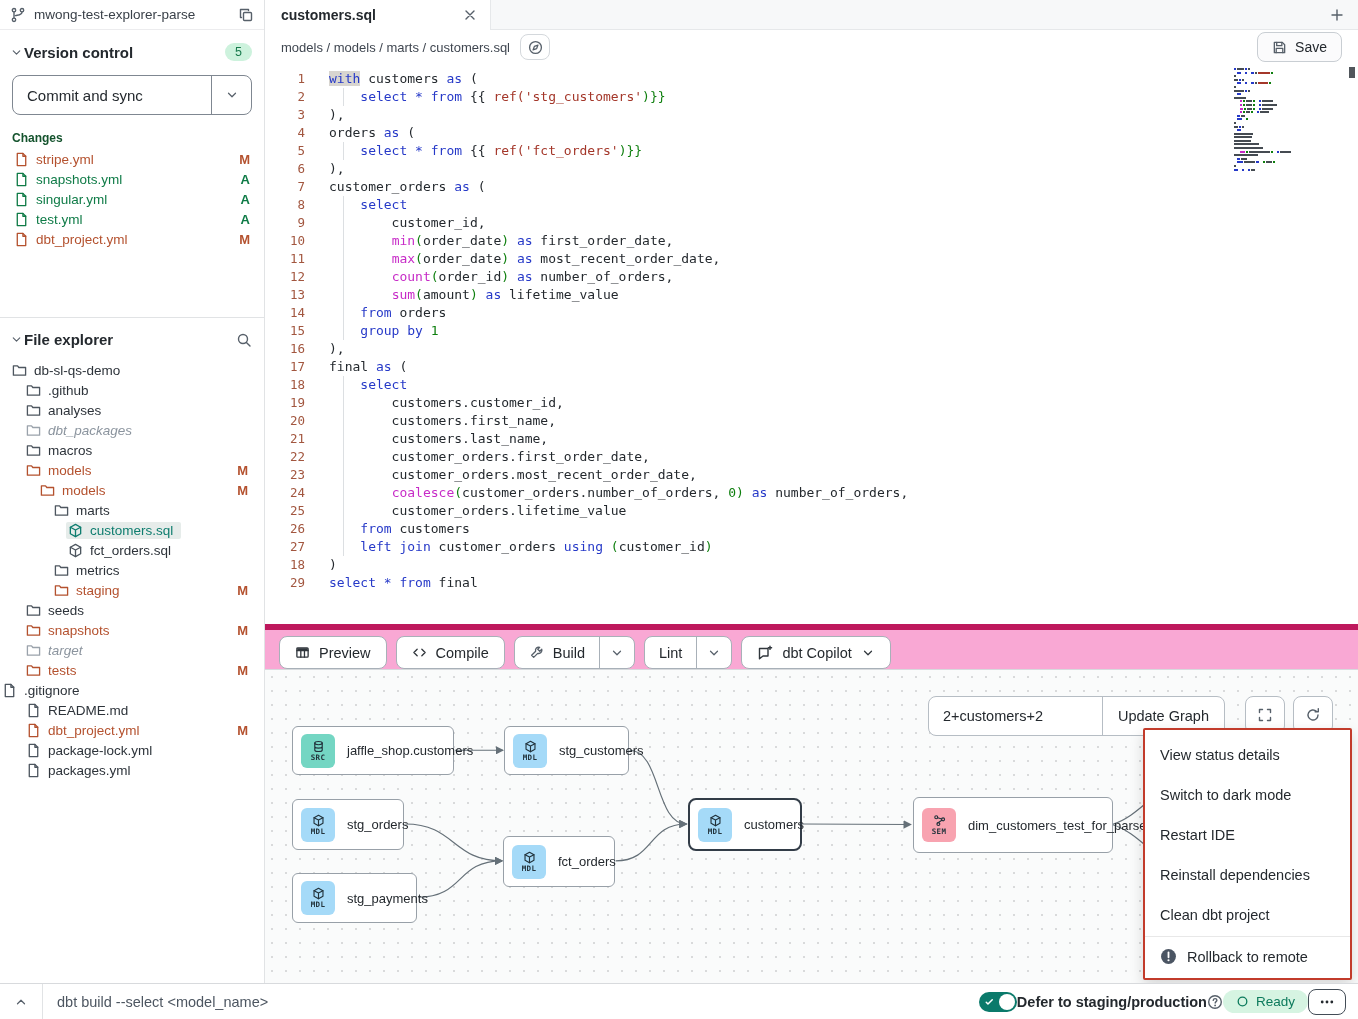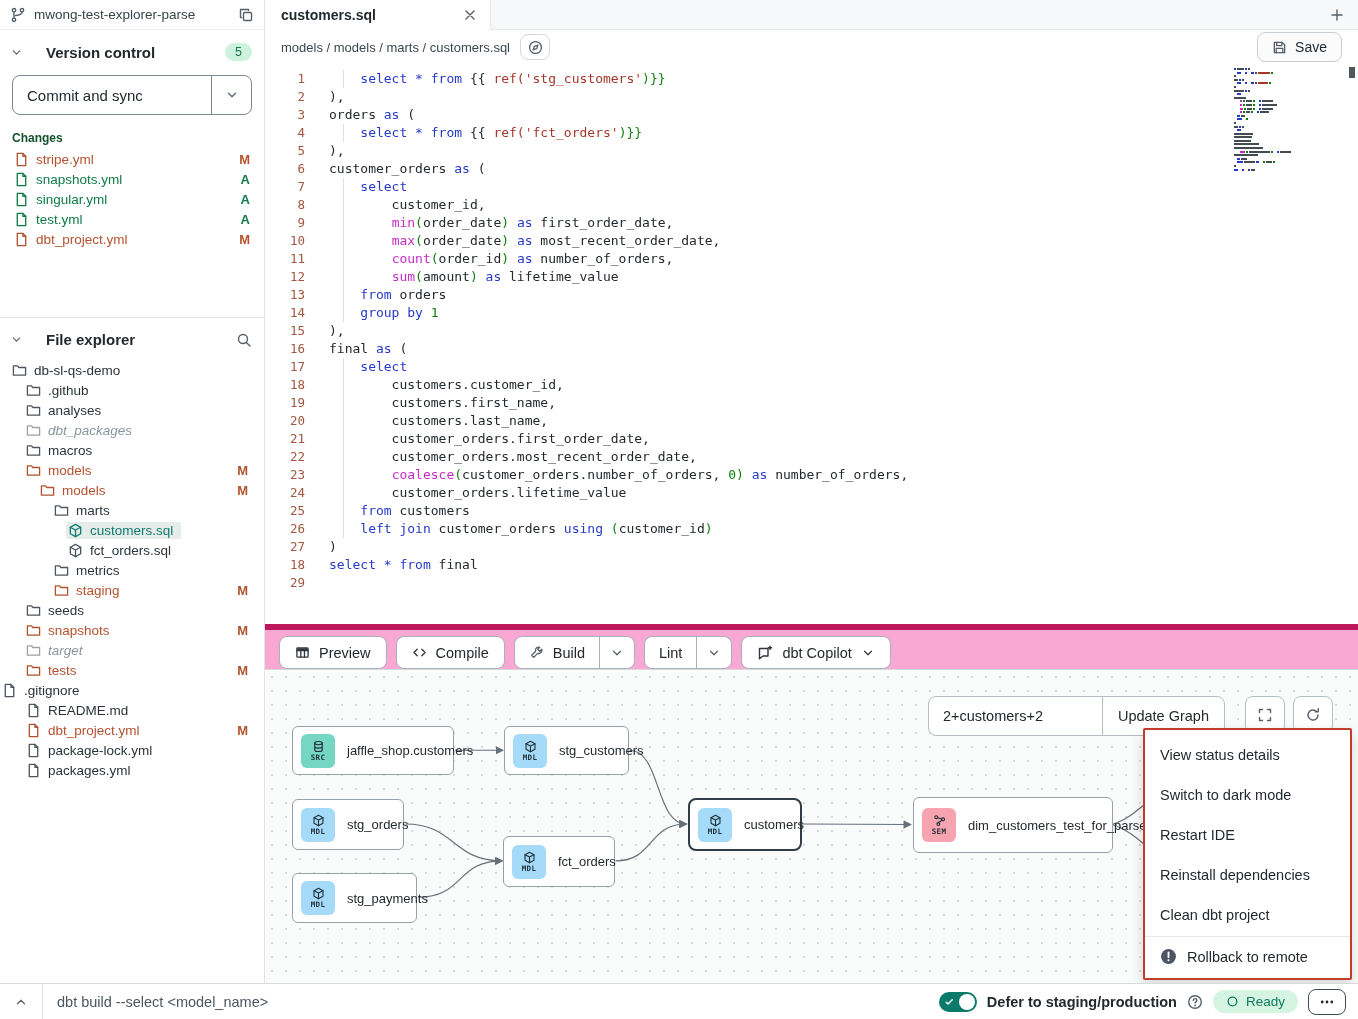--- a/index.html
+++ b/index.html
@@ -8,21 +8,21 @@
   .app { width:1358px; height:1019px; display:flex; flex-direction:column; }
   .cols { flex:1; display:flex; min-height:0; }
 
   
   .sidebar { width:265px; border-right:1px solid #e1e3e5; display:flex; flex-direction:column; background:#fff; }
   .proj-header { height:30px; display:flex; align-items:center; gap:8px; padding:0 10px; border-bottom:1px solid #ececee; }
   .proj-name { font-size:13.5px; color:#3a4149; flex:1; white-space:nowrap; overflow:hidden; }
   .icn { display:inline-flex; width:16px; height:16px; color:#57606a; flex:none; }
   .icn svg { width:100%; height:100%; }
   .vc-section { height:288px; border-bottom:1px solid #e1e3e5; }
-  .sec-header { display:flex; align-items:center; gap:23px; padding:13px 12px 6px 10px; }
+  .sec-header { display:flex; align-items:center; gap:1px; padding:13px 12px 6px 10px; }
   .sec-title { font-size:15px; font-weight:bold; color:#24292e; flex:1; }
   .badge { background:#cdf2dd; color:#177a4c; font-size:12.5px; padding:2px 10px; border-radius:11px; }
   .commit-btn { margin:8px 12px 0 12px; height:40px; border:1px solid #7f8791; border-radius:8px; display:flex; align-items:center; background:#fff; cursor:pointer; }
   .commit-main { flex:1; padding-left:14px; font-size:15px; color:#24292e; }
   .commit-chev { width:40px; align-self:stretch; border-left:1px solid #7f8791; display:flex; align-items:center; justify-content:center; }
   .changes-label { font-size:12px; font-weight:bold; padding:16px 12px 4px 12px; color:#14532d; }
   .chg-row { display:flex; align-items:center; gap:7px; height:20px; padding:0 14px 0 14px; font-size:13.5px; cursor:pointer; }
   .chg-row .chg-name { flex:1; }
   .chg-row .chg-status { font-weight:bold; font-size:13px; }
   .chg-row.mod, .chg-row.mod .icn { color:#b4512e; }
@@ -92,21 +92,21 @@
   .ctx-menu { position:absolute; left:878px; top:58px; width:209px; height:252px; background:#fff; border:2px solid #c23b2b; border-radius:2px; box-shadow:0 5px 14px rgba(0,0,0,.15); padding:5px 0; z-index:5; }
   .menu-item { height:40px; display:flex; align-items:center; gap:10px; padding:0 15px; font-size:14.5px; color:#24292e; cursor:pointer; }
   .menu-item.sep { border-top:1px solid #e8e8e8; margin-top:1px; }
   .menu-item .icn { width:17px; height:17px; color:#4b5563; }
 
   
   .statusbar { height:36px; border-top:1px solid #d8dadd; display:flex; align-items:center; background:#fff; }
   .sb-expand { width:42px; height:100%; display:flex; align-items:center; justify-content:center; color:#57606a; cursor:pointer; }
   .sb-div { width:1px; height:100%; background:#e1e3e5; }
   .sb-cmd { margin-left:14px; font-size:14.5px; color:#4d5661; }
-  .sb-right { margin-left:auto; display:flex; align-items:center; gap:10px; padding-right:12px; }
+  .sb-right { margin-left:auto; display:flex; align-items:center; padding-right:12px; }
   .toggle { width:38px; height:20px; border-radius:10px; background:#0b7a6b; position:relative; display:flex; align-items:center; cursor:pointer; }
   .toggle .icn { width:12px; height:12px; color:#fff; margin-left:5px; }
   .knob { position:absolute; right:2px; top:2px; width:16px; height:16px; border-radius:50%; background:#fff; }
   .defer-label { font-size:14.5px; font-weight:bold; color:#24292e; }
   .qicn { width:16px; height:16px; color:#57606a; }
   .ready-pill { display:flex; align-items:center; gap:7px; background:#d6f4e2; color:#0c7a5c; border-radius:14px; padding:4px 13px; font-size:13.5px; cursor:pointer; }
   .ready-pill .icn { width:13px; height:13px; color:#0c7a5c; }
   .more-btn { width:38px; height:26px; border:1.5px solid #434c56; border-radius:8px; background:#fff; display:flex; align-items:center; justify-content:center; color:#24292e; cursor:pointer; }
   .more-btn .icn { width:16px; height:16px; color:#24292e; }
 </style>
@@ -519,20 +519,21 @@
             <div class="gnum">22</div>
             <div class="gnum">23</div>
             <div class="gnum">24</div>
             <div class="gnum">25</div>
             <div class="gnum">26</div>
             <div class="gnum">27</div>
             <div class="gnum">18</div>
             <div class="gnum">29</div>
           </div>
         <div class="code" id="code-lines">
+            <div class="cl"><span class="tk-h">with</span><span class="tk-t"> customers </span><span class="tk-k">as</span><span class="tk-t"> (</span></div>
             <div class="cl"><span class="guide"></span><span class="tk-t">    </span><span class="tk-k">select</span><span class="tk-t"> </span><span class="tk-k">*</span><span class="tk-t"> </span><span class="tk-k">from</span><span class="tk-t"> {{ </span><span class="tk-s">ref('stg_customers'</span><span class="tk-g">)}}</span></div>
             <div class="cl"><span class="tk-t">),</span></div>
             <div class="cl"><span class="tk-t">orders </span><span class="tk-k">as</span><span class="tk-t"> (</span></div>
             <div class="cl"><span class="guide"></span><span class="tk-t">    </span><span class="tk-k">select</span><span class="tk-t"> </span><span class="tk-k">*</span><span class="tk-t"> </span><span class="tk-k">from</span><span class="tk-t"> {{ </span><span class="tk-s">ref('fct_orders'</span><span class="tk-g">)}}</span></div>
             <div class="cl"><span class="tk-t">),</span></div>
             <div class="cl"><span class="tk-t">customer_orders </span><span class="tk-k">as</span><span class="tk-t"> (</span></div>
             <div class="cl"><span class="guide"></span><span class="tk-t">    </span><span class="tk-k">select</span></div>
             <div class="cl"><span class="guide"></span><span class="tk-t">        customer_id,</span></div>
             <div class="cl"><span class="guide"></span><span class="tk-t">        </span><span class="tk-f">min</span><span class="tk-g">(</span><span class="tk-t">order_date</span><span class="tk-g">)</span><span class="tk-t"> </span><span class="tk-k">as</span><span class="tk-t"> first_order_date,</span></div>
             <div class="cl"><span class="guide"></span><span class="tk-t">        </span><span class="tk-f">max</span><span class="tk-g">(</span><span class="tk-t">order_date</span><span class="tk-g">)</span><span class="tk-t"> </span><span class="tk-k">as</span><span class="tk-t"> most_recent_order_date,</span></div>

